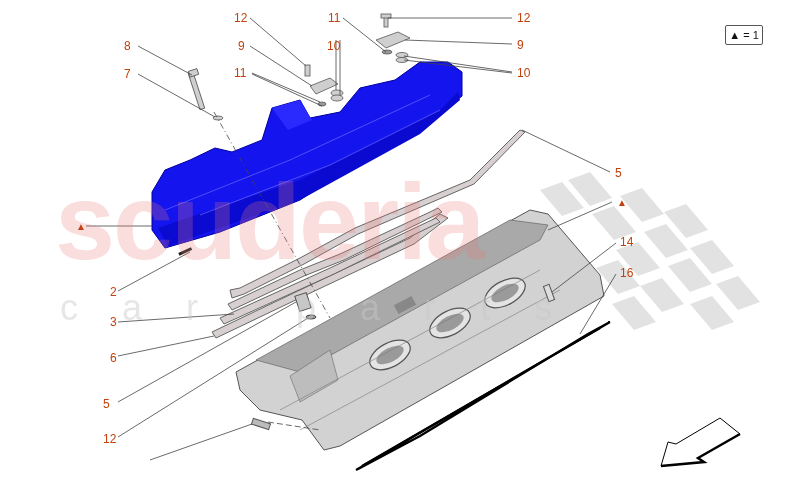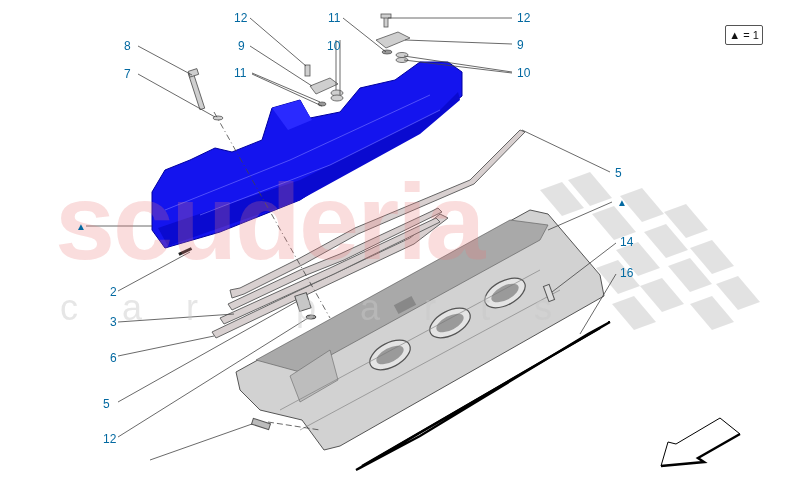--- a/index.html
+++ b/index.html
@@ -1,19 +1,19 @@
 <!DOCTYPE html>
 <html><head>
 <meta charset="utf-8">
 <style>
   html, body { margin: 0; padding: 0; background: #ffffff; }
   body { width: 798px; height: 503px; position: relative; overflow: hidden;
          font-family: "Liberation Sans", sans-serif; }
   #canvas { position: absolute; left: 0; top: 0; width: 798px; height: 503px; }
-  .callout { position: absolute; font-size: 12px; color: #0369a1; line-height: 12px;
+  .callout { position: absolute; font-size: 12px; color: #c2410c; line-height: 12px;
              font-family: "Liberation Sans", sans-serif; cursor: pointer; }
   .legend-box { position: absolute; left: 725px; top: 25px; width: 36px; height: 18px;
                 border: 1px solid #555; border-radius: 2px; background: #fff;
                 font-size: 11px; line-height: 18px; text-align: center; color: #111; }
   .wm-text { position: absolute; font-family: "Liberation Sans", sans-serif; font-weight: bold;
              color: rgba(235,120,120,0.25); pointer-events: none; }
   .wm-sub { position: absolute; font-family: "Liberation Sans", sans-serif;
             color: rgba(200,200,200,0.45); pointer-events: none; letter-spacing: 44px; }
 </style>
 </head>

